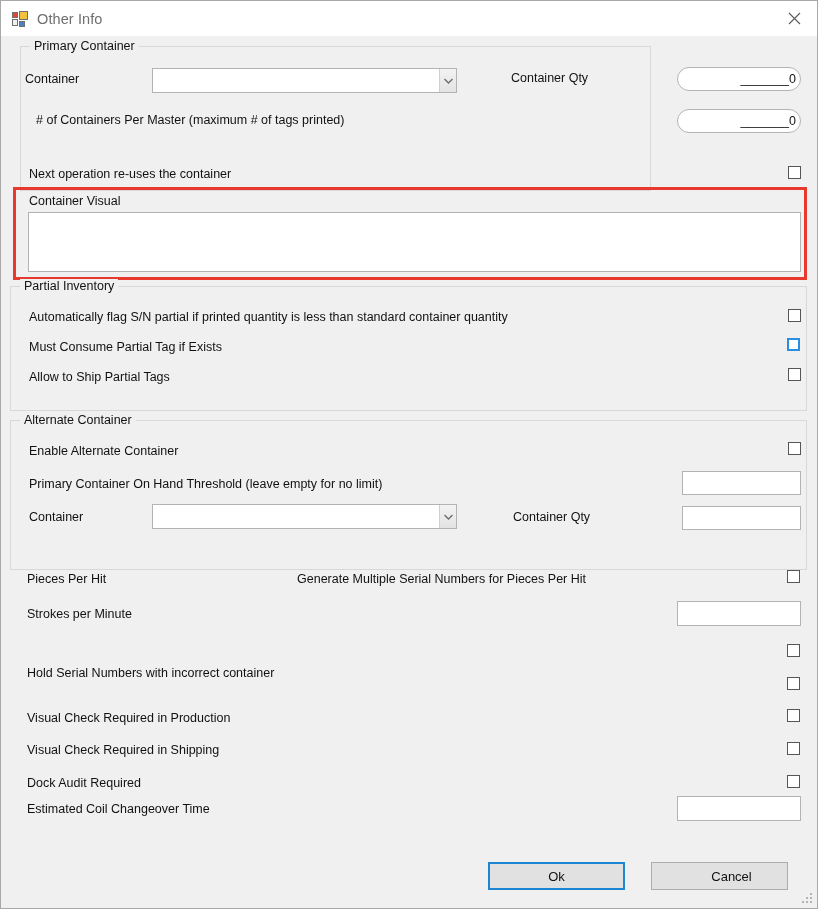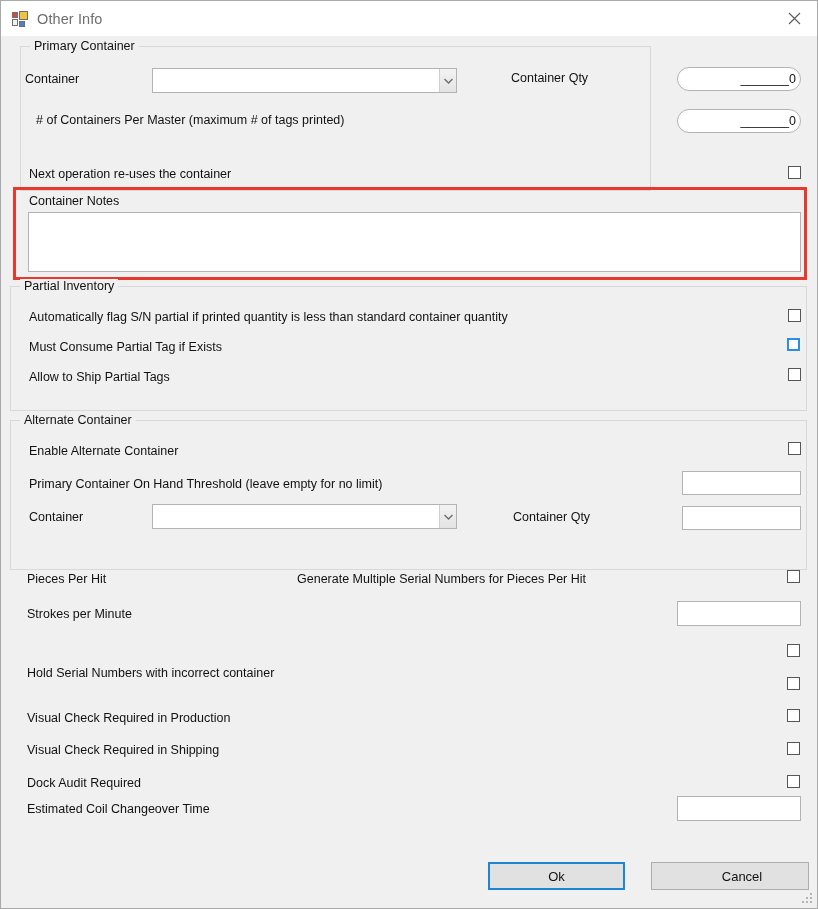--- a/index.html
+++ b/index.html
@@ -234,21 +234,21 @@
 
     <input class="tb masked" style="left: 676px; top: 31px; width: 124px; height: 24px;" value="_______0">
 
     <div class="lbl" style="left:20px; top:77px;margin-left:15px;"># of Containers Per Master (maximum # of tags printed)</div>
 
     <input class="tb masked" style="left: 676px; top: 73px; width: 124px; height: 24px;" value="_______0">
 
     <div class="lbl" style="left:28px; top:131px;">Next operation re-uses the container</div>
     <div class="cb" style="left:787px; top:130px;"></div>
 
-    <div class="lbl" style="left:28px; top:158px;">Container Notes</div>
+    <div class="lbl" style="left:28px; top:158px;">Container Visual</div>
 
     <textarea class="notes-area" style="left: 27px; top: 176px; width: 773px; height: 60px;"></textarea>
 
     <div class="redbox" style="left:12px; top:151px; width:794px; height:93px;"></div>
 
     <div class="group" style="left:9px; top:250px; width:797px; height:125px;">
       <div class="legend">Partial Inventory</div>
     </div>
 
     <div class="lbl" style="left:28px; top:274px;">Automatically flag S/N partial if printed quantity is less than standard container quantity</div>
@@ -305,21 +305,21 @@
 
     <div class="lbl" style="left:26px; top:740px;">Dock Audit Required</div>
     <div class="cb" style="left:786px; top:739px;"></div>
 
     <div class="lbl" style="left:26px; top:766px;">Estimated Coil Changeover Time</div>
     <input class="tb" style="left: 676px; top: 760px; width: 124px; height: 25px;" value="">
 
     <div class="btn default" style="left:487px; top:826px; width:137px; height:28px;">
       <span>Ok</span>
     </div>
-    <div class="btn" style="left:650px; top:826px; width:158px; height:28px;padding-left:24px;">
+    <div class="btn" style="left:650px; top:826px; width:137px; height:28px;padding-left:24px;">
       <span>Cancel</span>
     </div>
 
     <div class="grip">
       <i style="left:9px; top:0;"></i>
       <i style="left:5px; top:4px;"></i>
         <i style="left:9px; top:4px;"></i>
       <i style="left:1px; top:8px;"></i>
         <i style="left:5px; top:8px;"></i>
         <i style="left:9px; top:8px;"></i>

